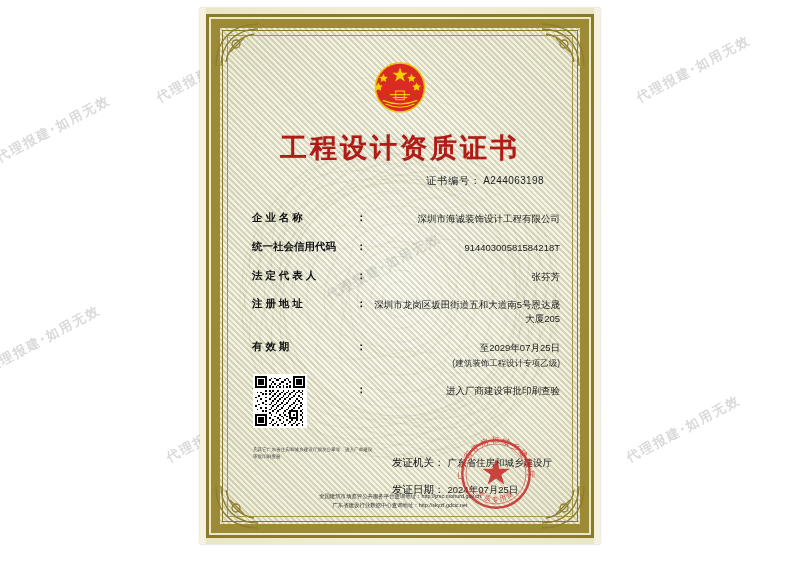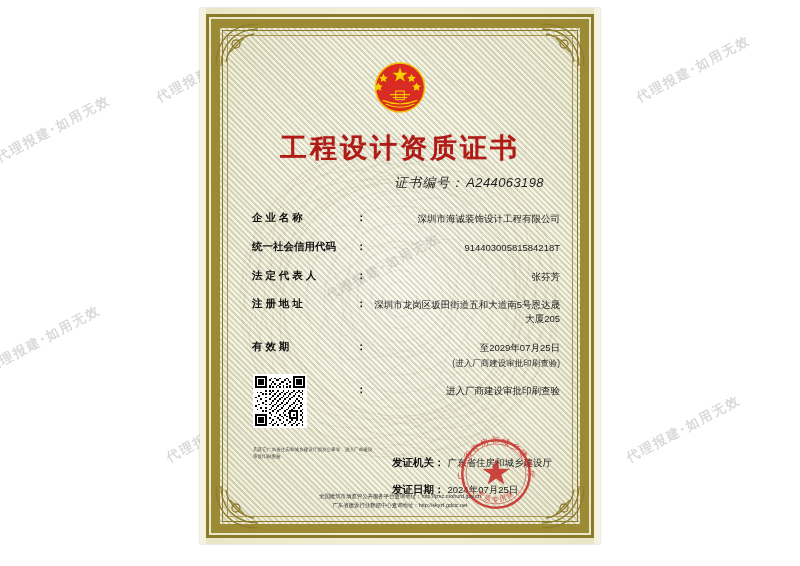--- a/index.html
+++ b/index.html
@@ -99,24 +99,23 @@
     color: #b01b16;
     font-family: "DejaVu Sans", "Liberation Sans", sans-serif;
     text-shadow: 0 0 1px rgba(150,20,15,0.4);
   }
 
   
   .cert-no {
     position: absolute;
     right: 56px;
     top: 166px;
-    font-size: 13px;
+    font-size: 10px;
     color: #1f1f1f;
     letter-spacing: 0.4px;
-    font-style: italic;
   }
   .cert-no .label { letter-spacing: 1px; }
   .cert-no .value { margin-left: 2px; }
 
   
   .fields {
     position: absolute;
     left: 52px;
     right: 40px;
     top: 203px;
@@ -193,21 +192,21 @@
     font-size: 10px;
     color: #111;
   }
   .issue-row {
     display: flex;
     align-items: center;
     margin-bottom: 13px;
     white-space: nowrap;
   }
   .issue-label {
-    font-weight: bold;
+    font-weight: normal;
     font-size: 10.5px;
     letter-spacing: 0px;
     text-align: center;
   }
   .issue-value {
     font-size: 9.5px;
     margin-left: 3px;
     color: #1a1a1a;
   }
 
@@ -413,21 +412,21 @@
       <div class="field-label">注 册 地 址</div>
       <div class="field-colon">：</div>
       <div class="field-value">深圳市龙岗区坂田街道五和大道南5号恩达晟大厦205</div>
     </div>
 
     <div class="field-row">
       <div class="field-label">有 效 期</div>
       <div class="field-colon">：</div>
       <div class="field-value">
         <span>至2029年07月25日</span>
-        <span class="sub">(进入厂商建设审批印刷查验)</span>
+        <span class="sub">(建筑装饰工程设计专项乙级)</span>
       </div>
     </div>
 
     <div class="field-row">
       <div class="field-label">资 质 等 级</div>
       <div class="field-colon">：</div>
       <div class="field-value">进入厂商建设审批印刷查验</div>
     </div>
 
   </div>

